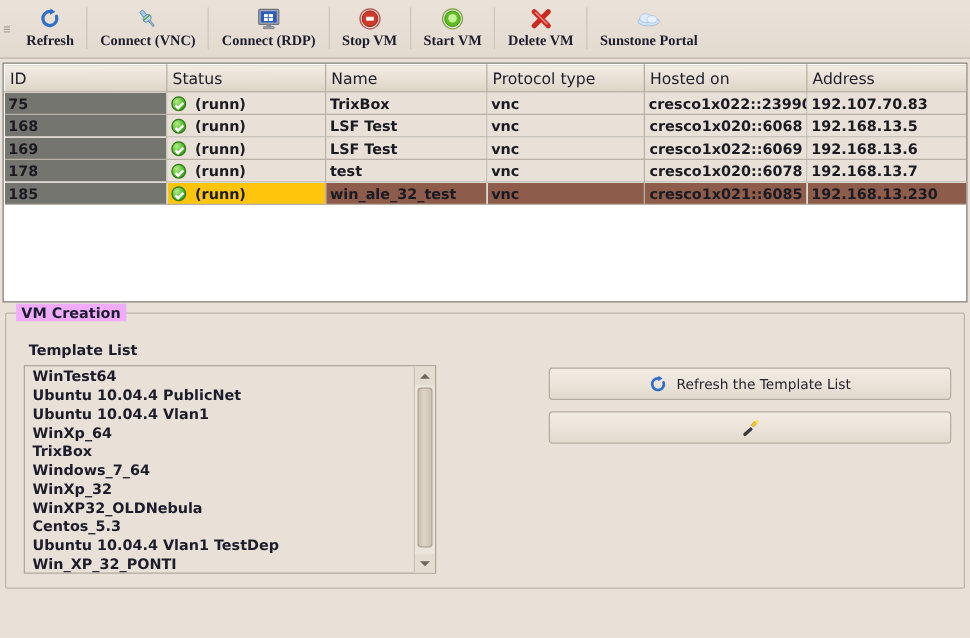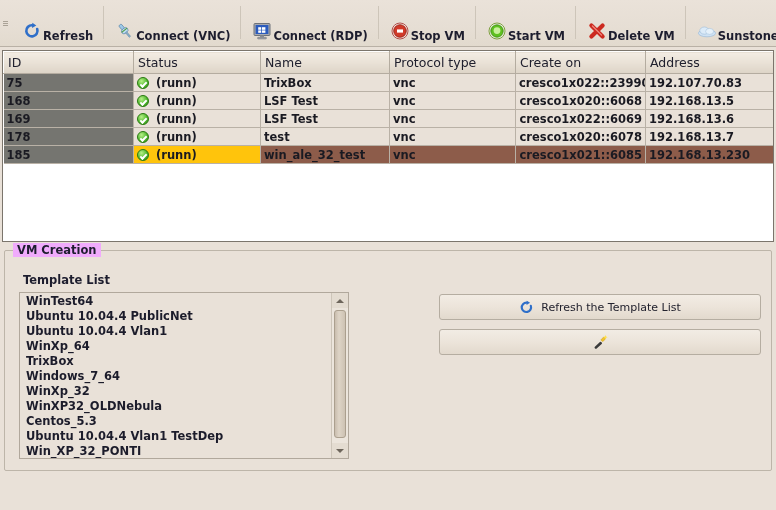--- a/index.html
+++ b/index.html
@@ -40,27 +40,28 @@
   .grip i {
     display: block;
     width: 5px;
     height: 1px;
     background: #aaa296;
     margin: 1px 0;
   }
   .tbar-btn {
     flex: 0 0 auto;
     display: flex;
-    flex-direction: row;
-    align-items: flex-end;
+    flex-direction: column;
+    align-items: center;
     justify-content: center;
     padding: 2px 10px 3px 10px;
     box-sizing: border-box;
     cursor: default;
     position: relative;
+    font-family: Liberation Serif, serif;
   }
   .tbar-btn .ticon {
     height: 20px;
     width: 22px;
     display: flex;
     align-items: center;
     justify-content: center;
     margin-bottom: 2px;
   }
   .tbar-btn .tlabel {
@@ -395,21 +396,21 @@
         <col style="width:126px">
         <col style="width:130px">
         <col style="width:128px">
       </colgroup>
       <thead>
         <tr>
           <th>ID</th>
           <th>Status</th>
           <th>Name</th>
           <th>Protocol type</th>
-          <th>Create on</th>
+          <th>Hosted on</th>
           <th>Address</th>
         </tr>
       </thead>
       <tbody id="vm-tbody">
           <tr class="row-normal">
             <td class="cell-id">75</td>
             <td class="cell-status">
               <span class="statwrap">
                 <span class="ledicon"></span>
                 <span>(runn)</span>

